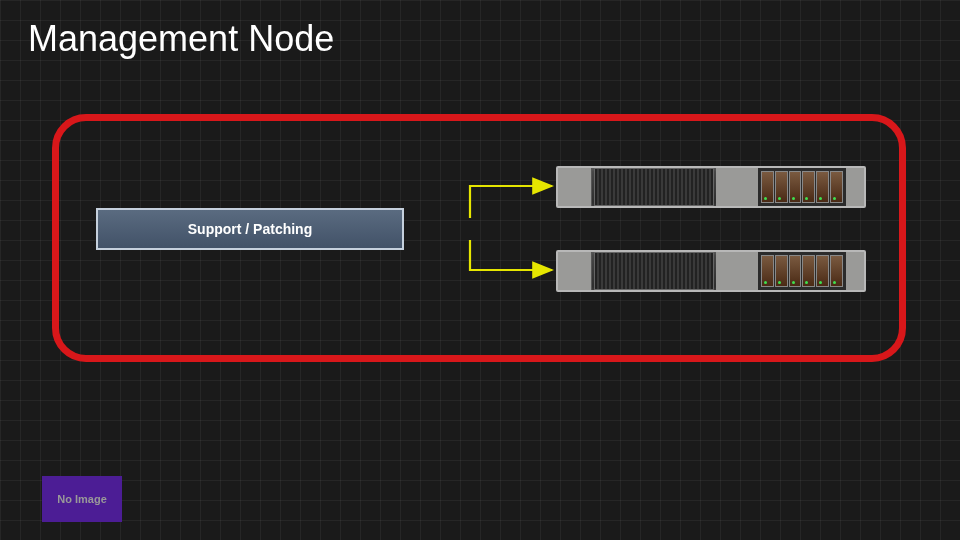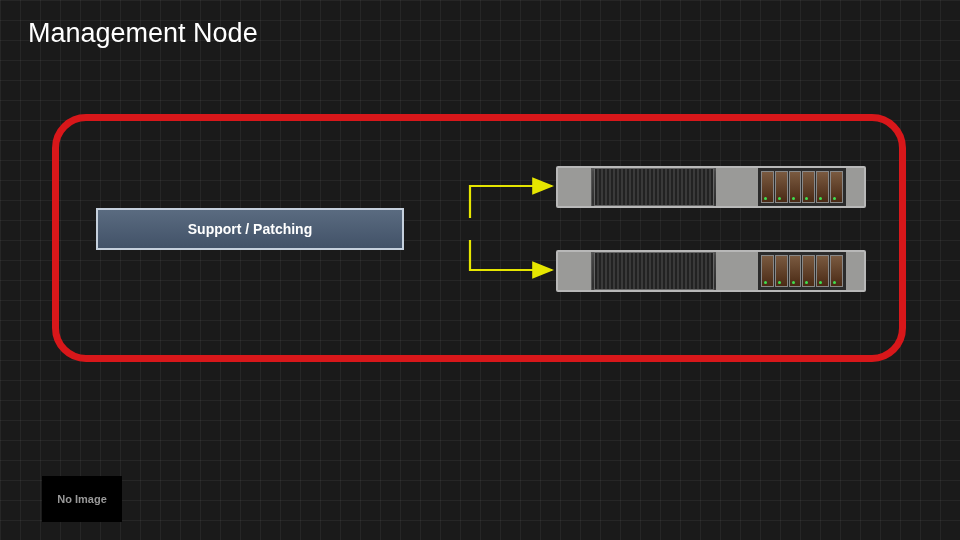--- a/index.html
+++ b/index.html
@@ -16,21 +16,21 @@
     background-image:
       linear-gradient(to right, rgba(255,255,255,0.05) 1px, transparent 1px),
       linear-gradient(to bottom, rgba(255,255,255,0.05) 1px, transparent 1px);
     background-size: 20px 20px;
   }
   .title {
     position: absolute;
     top: 18px;
     left: 28px;
     color: #fff;
-    font-size: 27px;
+    font-size: 36px;
     font-weight: 300;
   }
   .container {
     position: absolute;
     top: 114px;
     left: 52px;
     width: 854px;
     height: 248px;
     border: 7px solid #d8171a;
     border-radius: 34px;
@@ -118,21 +118,21 @@
     position: absolute;
     inset: 0;
     pointer-events: none;
   }
   .no-image {
     position: absolute;
     left: 42px;
     bottom: 18px;
     width: 80px;
     height: 46px;
-    background: #000000;
+    background: #4c1d95;
     display: flex;
     align-items: center;
     justify-content: center;
     font-family: Arial, sans-serif;
     font-size: 11px;
     font-weight: 700;
     color: #999;
     text-align: center;
     line-height: 1.1;
   }

